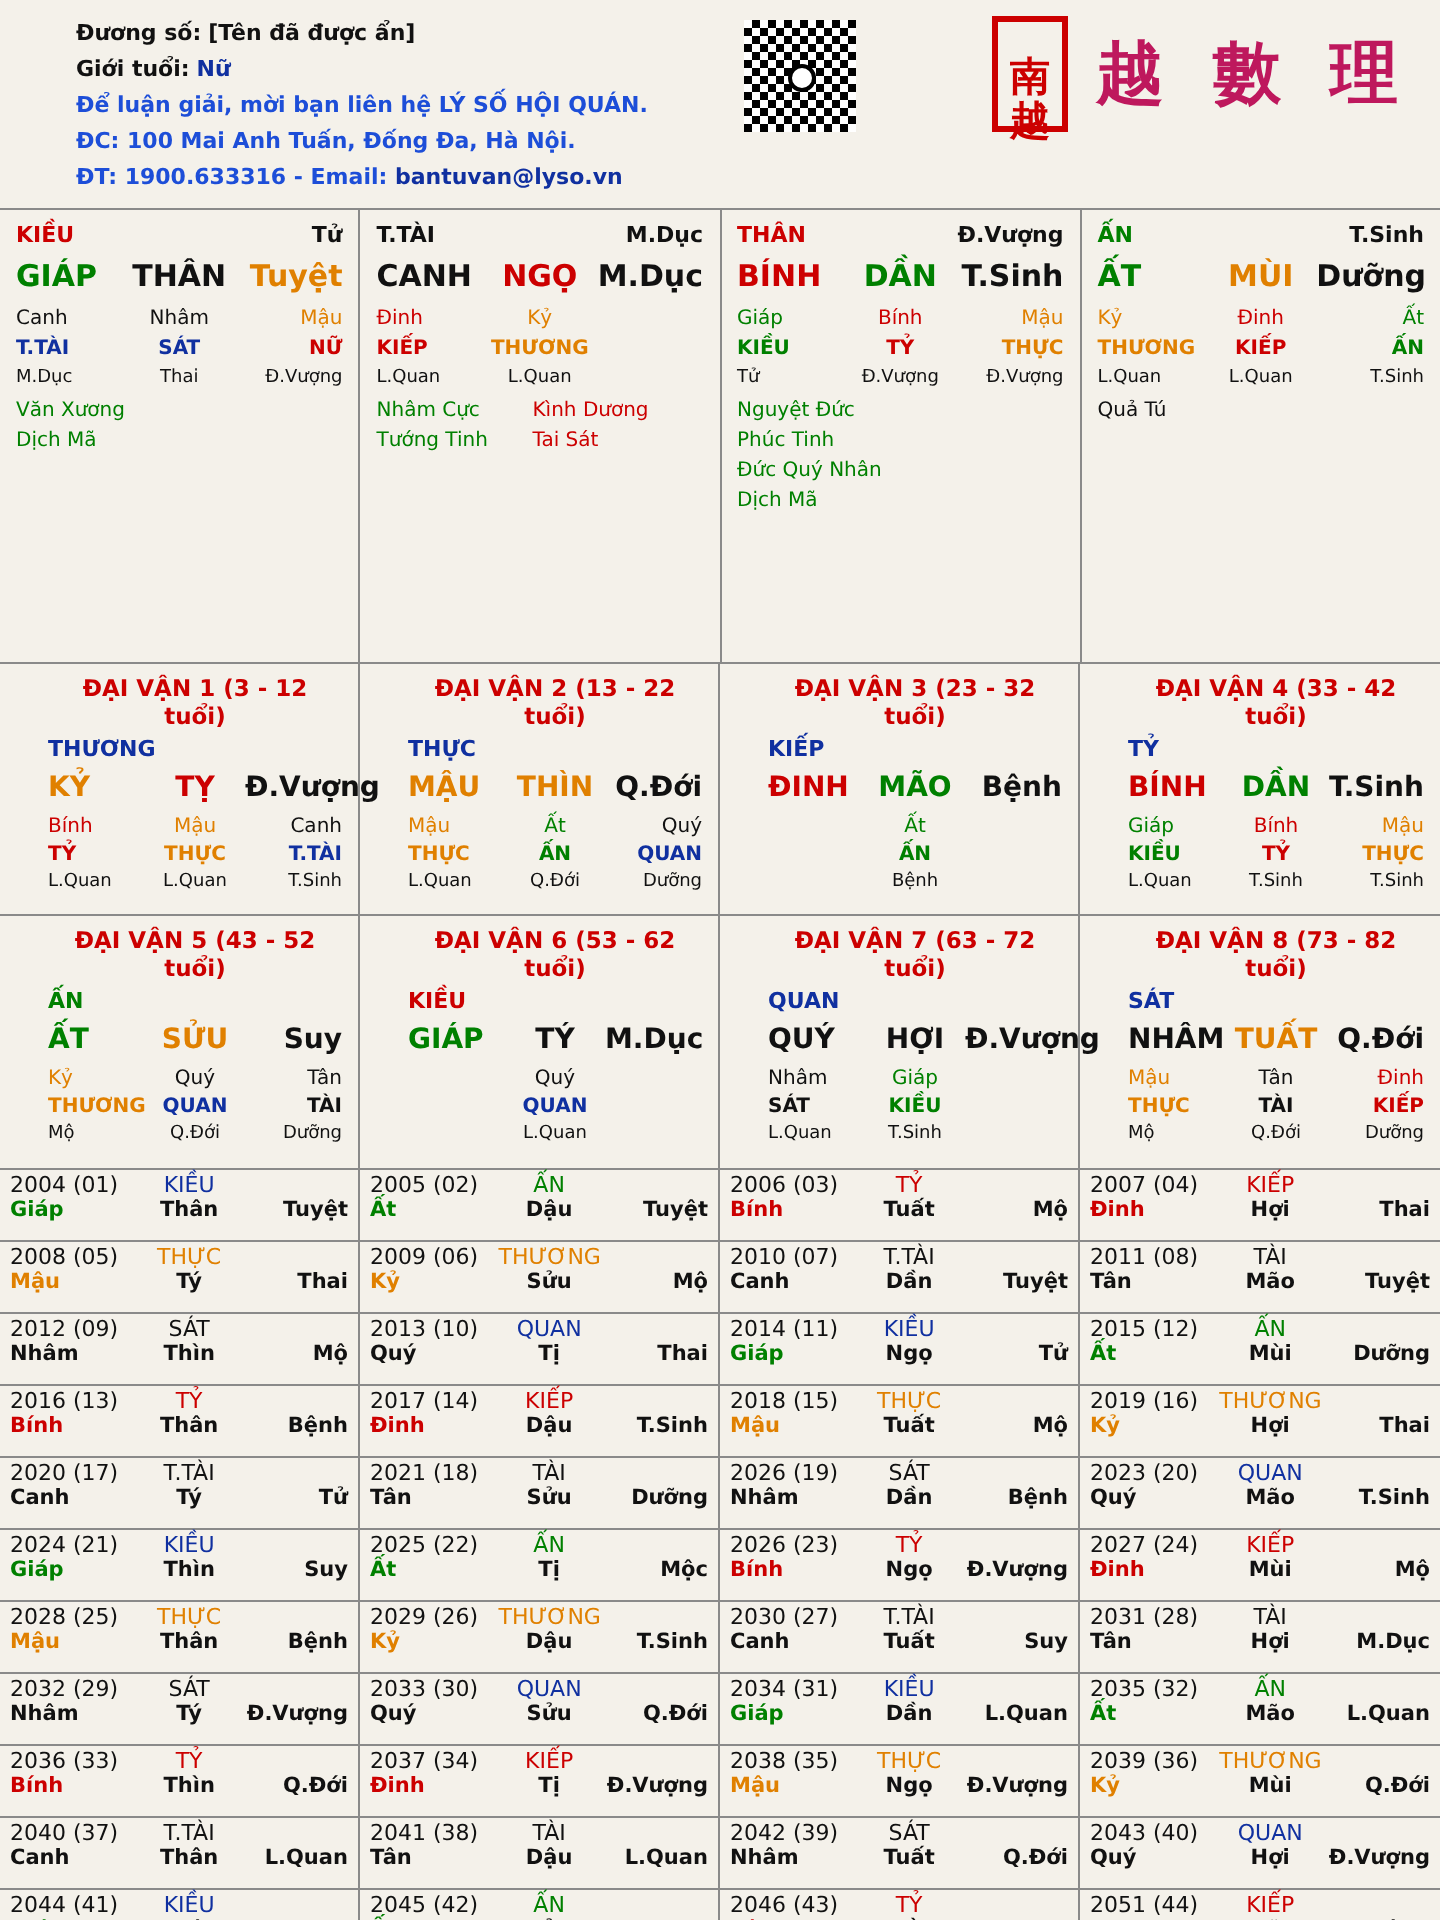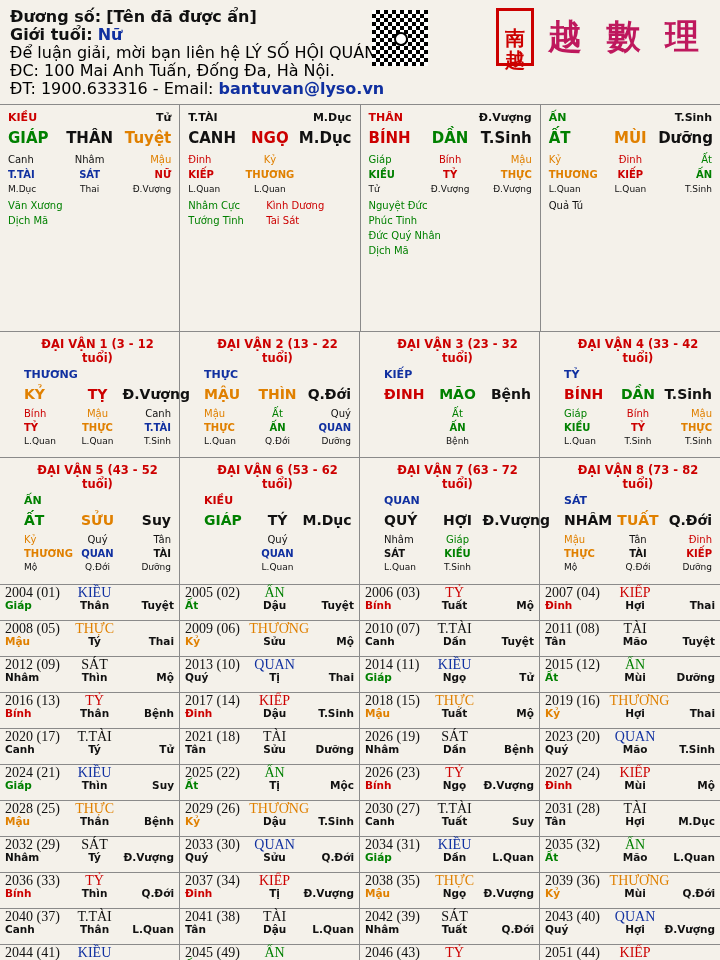--- a/index.html
+++ b/index.html
@@ -9,24 +9,24 @@
     font-family:"DejaVu Sans","Liberation Sans",sans-serif;
     font-size:11px;
     color:#222;
     position:relative;
     overflow:hidden;
   }
   .page{width:720px;height:960px;position:relative;background:#f4f1ea;}
 
   
   .header{position:relative;height:104px;padding:8px 10px 0 10px;box-sizing:border-box;}
-  .hdr-lines{font-size:16px;line-height:18px;}
+  .hdr-lines{font-size:11px;line-height:18px;margin-left:28px;}
   .hdr-line{white-space:nowrap;}
   .hl-label{color:#111;font-weight:bold;}
-  .hl-red{color:#000000;font-weight:normal;}
+  .hl-red{color:#1d4ed8;font-weight:bold;}
   .hl-blue{color:#1030a0;font-weight:bold;}
 
   .qr{position:absolute;left:372px;top:10px;width:56px;height:56px;background:
      repeating-conic-gradient(#000 0 25%, #fff 0 50%) 0 0/8px 8px;}
   .qr:after{content:"";position:absolute;left:22px;top:22px;width:14px;height:14px;background:#fff;border-radius:50%;border:2px solid #000;box-sizing:border-box;}
   .seal{position:absolute;left:496px;top:8px;width:38px;height:58px;border:3px solid #c00;color:#c00;
         font-family:"DejaVu Serif","Liberation Serif",serif;font-size:20px;line-height:22px;text-align:center;
         box-sizing:border-box;padding-top:16px;font-weight:bold;}
   .brand{position:absolute;left:548px;top:14px;font-family:Liberation Serif, serif;
          font-size:34px;color:#be185d;letter-spacing:8px;font-weight:bold;}
@@ -62,21 +62,21 @@
   .l-row2{display:flex;justify-content:space-between;font-size:14px;font-weight:bold;height:20px;margin-top:2px;}
   .l-row3{display:flex;justify-content:space-between;font-size:10px;height:14px;margin-top:2px;}
   .l-row4{display:flex;justify-content:space-between;font-size:10px;font-weight:bold;height:14px;}
   .l-row5{display:flex;justify-content:space-between;font-size:9px;height:13px;}
 
   
   .years{display:flex;flex-wrap:wrap;}
   .ycell{width:25%;box-sizing:border-box;border-right:1px solid #8a8a8a;border-bottom:1px solid #8a8a8a;
          padding:2px 5px 2px 5px;height:36px;}
   .ycell:nth-child(4n){border-right:none;}
-  .y-r1{display:flex;justify-content:space-between;font-size:14px;height:12px;line-height:12px;font-family:Liberation Serif, serif;}
+  .y-r1{display:flex;justify-content:space-between;font-size:11px;height:12px;line-height:12px;}
   .y-r2{display:flex;justify-content:space-between;font-size:10.5px;font-weight:bold;height:12px;line-height:12px;}
   .y-c1{width:38%;text-align:left;}
   .y-c2{width:30%;text-align:center;}
   .y-c3{width:32%;text-align:right;}
   .ylabel{color:#111;}
 </style>
 </head>
 <body>
 
 <div class="page">
@@ -937,21 +937,21 @@
           <span class="y-c3"></span>
         </div>
         <div class="y-r2">
           <span class="y-c1 green">Giáp</span>
           <span class="y-c2 black">Tý</span>
           <span class="y-c3 black">M.Dục</span>
         </div>
       </div>
       <div class="ycell">
         <div class="y-r1">
-          <span class="y-c1 ylabel">2045 (49)</span>
+          <span class="y-c1 ylabel">2045 (42)</span>
           <span class="y-c2 green">ẤN</span>
           <span class="y-c3"></span>
         </div>
         <div class="y-r2">
           <span class="y-c1 green">Ất</span>
           <span class="y-c2 black">Sửu</span>
           <span class="y-c3 black">Suy</span>
         </div>
       </div>
       <div class="ycell">

